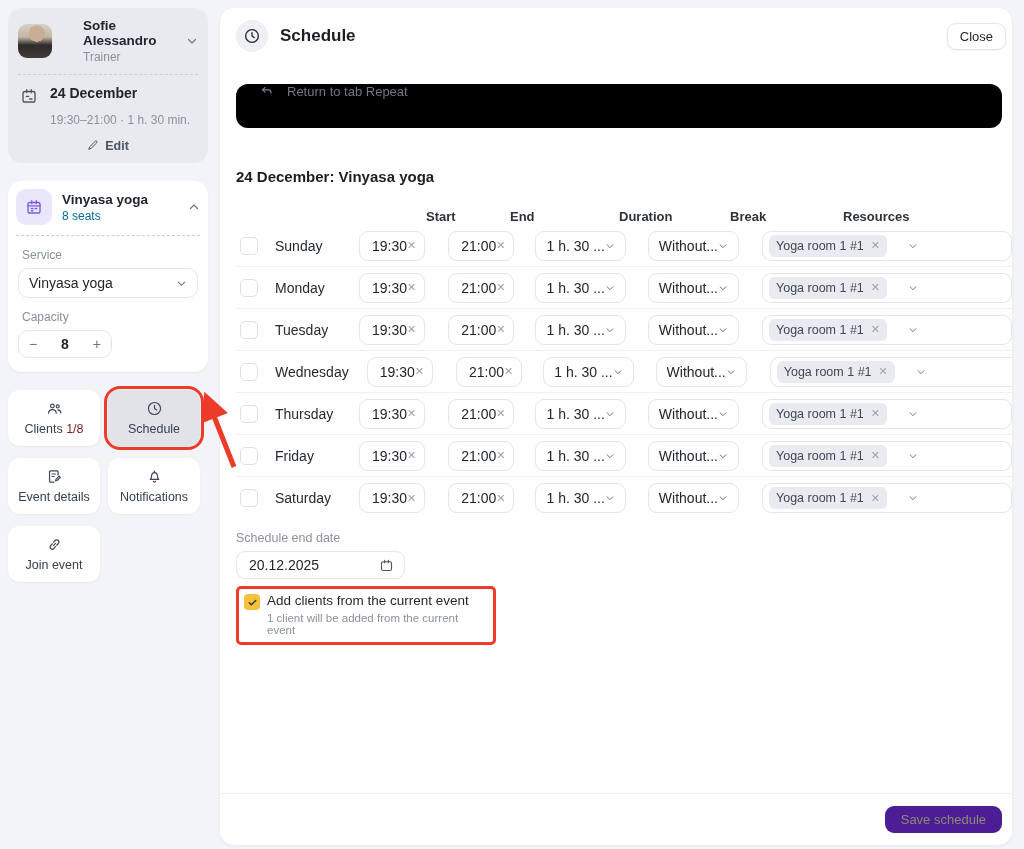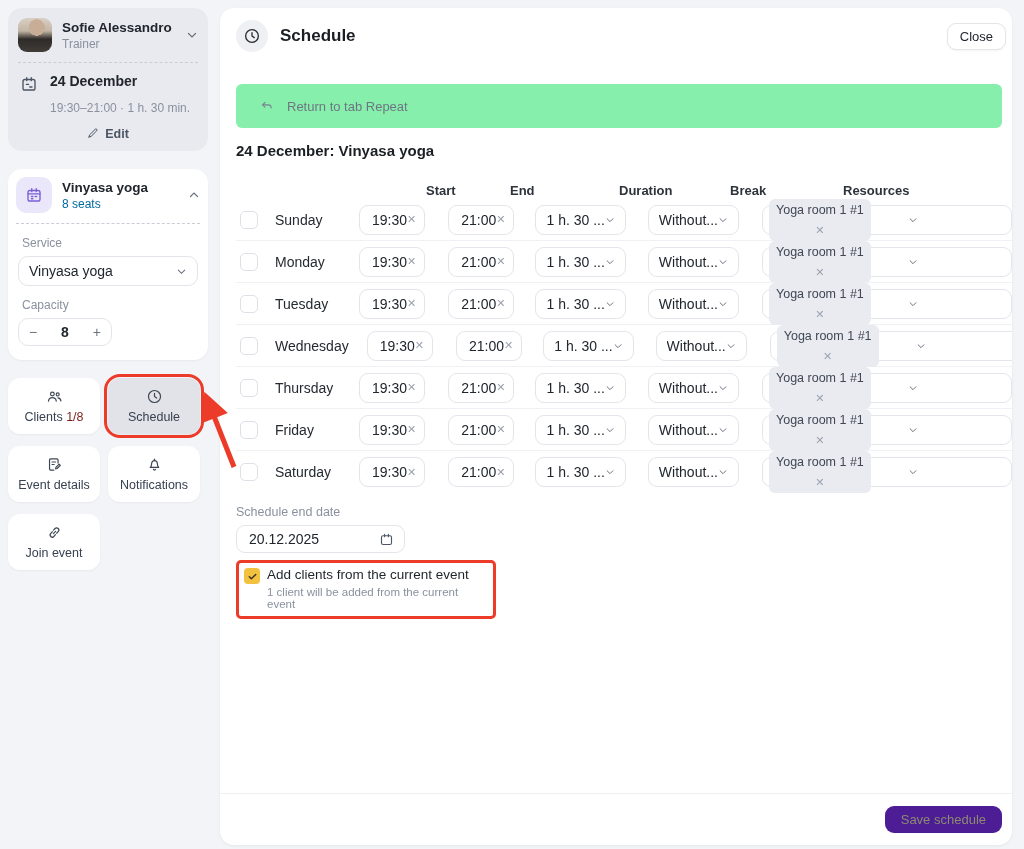--- a/index.html
+++ b/index.html
@@ -9,21 +9,21 @@
     background:#F3F4F7;
     position:relative;
     overflow:hidden;
     color:#1F2429;
   }
   svg { display:block; }
 
   
   .sidebar { position:absolute; left:8px; top:8px; width:200px; }
   .profile-card { background:#E8EAEF; border-radius:14px; padding:10px 10px 10px 10px; }
-  .profile-row { display:flex; align-items:center; }
+  .profile-row { display:flex; align-items:center;gap:21px; }
   .avatar {
     width:34px; height:34px; border-radius:9px; flex:0 0 34px;
     background:
       radial-gradient(circle at 55% 28%, #C9AE97 0 26%, transparent 27%),
       linear-gradient(180deg, #D8CFC4 0%, #C4B6A6 38%, #2E2B28 62%, #413C38 100%);
   }
   .profile-names { margin-left:10px; flex:1; }
   .profile-name { font-size:13.5px; font-weight:700; color:#21262D; }
   .profile-role { font-size:12px; color:#8A919E; margin-top:2px; }
   .chev { color:#6B7280; }
@@ -88,25 +88,25 @@
   }
   .panel-title { font-size:17px; font-weight:700; margin-left:12px; color:#1B1F24; }
   .spacer { flex:1; }
   .close-btn {
     background:#fff; border:1px solid #E3E5E9; border-radius:9px; padding:5px 12px;
     font-size:13px; color:#21262D; box-shadow:0 1px 2px rgba(30,35,50,.05); cursor:pointer;
     font-family:inherit;
   }
   .content { flex:1; padding-left:16px; overflow:hidden; position:relative; }
   .banner {
-    margin-top:20px; margin-right:10px; height:44px; background:#86efac; border-radius:6px;
-    display:flex; align-items:center; padding-left:24px; gap:13px; color:#7A8290; cursor:pointer;
+    margin-top:20px; margin-right:10px; height:44px; background:#000000; border-radius:12px;
+    display:flex; align-items:flex-start; padding-left:24px; gap:13px; color:#7A8290; cursor:pointer;
   }
   .banner-text { font-size:13px; color:#6F7683; }
-  .day-heading { margin-top:14px; font-size:15px; font-weight:700; color:#1B1F24; }
+  .day-heading { margin-top:40px; font-size:15px; font-weight:700; color:#1B1F24; }
 
   .thead { position:relative; height:16px; margin-top:24px; }
   .thead span { position:absolute; top:0; font-size:13px; font-weight:700; color:#2E333B; }
   .thead .c-start { left:162px;margin-left:28px; } .thead .c-end { left:274px; }
   .thead .c-duration { left:383px; } .thead .c-break { left:494px; }
   .thead .c-resources { left:607px; }
 
   .day-row { display:flex; align-items:center; height:42px; border-bottom:1px solid #F0F1F4; }
   .day-row:last-child { border-bottom:none; }
   .cb {
@@ -123,21 +123,21 @@
   .t-start { margin-left:18px; }
   .t-end { margin-left:23px; width:88px; }
   .sel-duration { width:91px; margin-left:21px; height:30px; border-radius:9px; }
   .sel-break { width:92px; margin-left:20px; height:30px; border-radius:9px; }
   .sel-resources {
     width:250px; margin-left:21px; height:30px; border:1px solid #E3E5EA; border-radius:9px;
     position:relative; display:flex; align-items:center; padding-left:6px; flex:0 0 250px; cursor:pointer;
   }
   .res-tag {
     background:#E9EBF1; border-radius:6px; padding:4px 7px; font-size:12.5px; color:#3F4754;
-    display:flex; align-items:center; gap:7px; white-space:nowrap;flex-direction:column;
+    display:flex; align-items:center; gap:7px; white-space:nowrap;
   }
   .res-chev { position:absolute; left:145px; top:9px; color:#6B7280; }
   .sel-text { font-size:14px; color:#21262D; white-space:nowrap; overflow:hidden; }
 
   .end-date-label { margin-top:12px; font-size:12.5px; color:#8A919E; }
   .date-input {
     margin-top:6px; width:169px; height:28px; border:1px solid #E3E5EA; border-radius:9px;
     display:flex; align-items:center; padding:0 10px 0 12px; font-size:14px; color:#21262D;
     background:#fff;
   }

